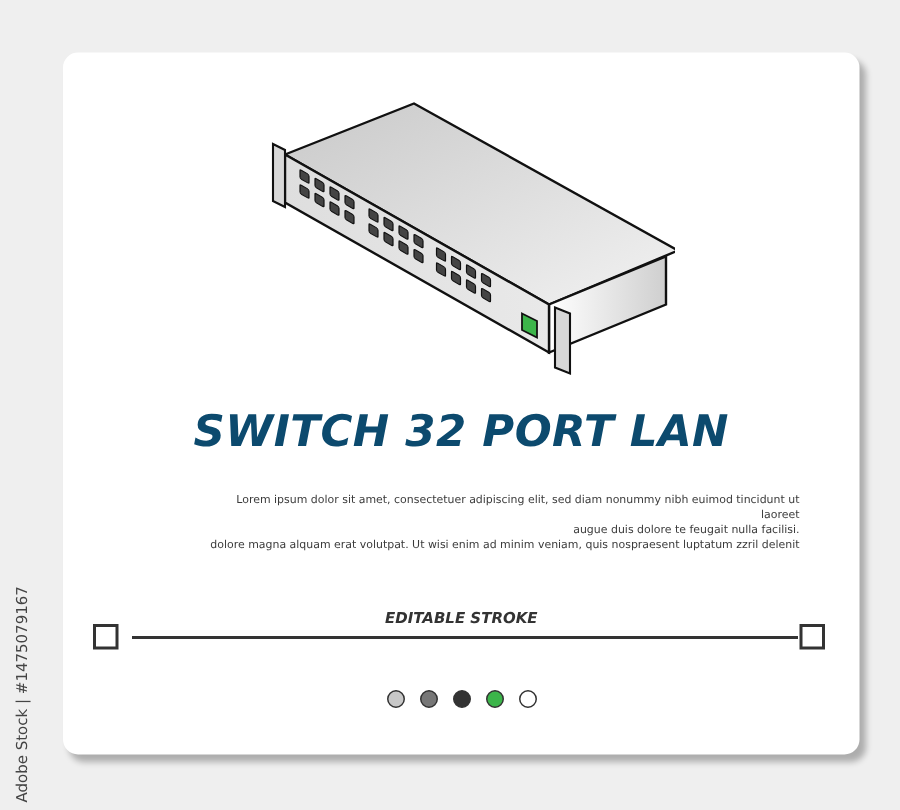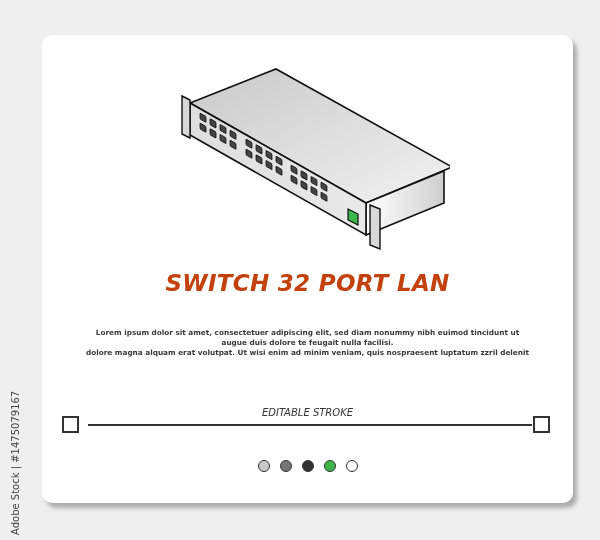--- a/index.html
+++ b/index.html
@@ -10,30 +10,30 @@
     }
     .card {
       position:absolute; left:42px; top:35px; width:531px; height:468px;
       background:#ffffff; border-radius:10px;
       box-shadow:4px 5px 4px rgba(0,0,0,0.28);
     }
     .illustration { position:absolute; left:138px; top:28px; width:270px; height:190px; }
     .title {
       position:absolute; left:0; right:0; top:235px; text-align:center;
       font-family:"DejaVu Sans", sans-serif; font-weight:bold; font-style:italic;
-      font-size:23px; color:#c2410c; letter-spacing:0.3px;
+      font-size:29px; color:#0c4a6e; letter-spacing:0.3px;
     }
     .body-text {
-      position:absolute; left:40px; right:40px; top:293px; text-align:center;
-      font-family:"DejaVu Sans", sans-serif; font-size:7.3px; line-height:10px; color:#3a3a3a;font-weight:bold;
+      position:absolute; left:40px; right:40px; top:293px; text-align:right;
+      font-family:"DejaVu Sans", sans-serif; font-size:7.3px; line-height:10px; color:#3a3a3a;
     }
     .body-text span { display:block; }
     .stroke-label {
       position:absolute; left:0; right:0; top:372px; text-align:center;
-      font-family:"DejaVu Sans", sans-serif; font-weight:normal; font-style:italic;
+      font-family:"DejaVu Sans", sans-serif; font-weight:bold; font-style:italic;
       font-size:10px; color:#333;
     }
     .stroke-line {
       position:absolute; left:46px; right:41px; top:389px; height:2px; background:#333;
     }
     .handle {
       position:absolute; top:381px; width:17px; height:17px;
       border:2px solid #333; background:#fff; box-sizing:border-box;
     }
     .handle.left { left:20px; }
@@ -113,20 +113,21 @@
       </g>
     </g>
 
     <polygon points="168,146 178,151 178,162 168,157" fill="#3cb54a" stroke="#111" stroke-width="1.2"></polygon>
   </svg>
 
   <div class="title">SWITCH 32 PORT LAN</div>
 
   <div class="body-text">
     <span>Lorem ipsum dolor sit amet, consectetuer adipiscing elit, sed diam nonummy nibh euimod tincidunt ut</span>
+    <span>laoreet</span>
     <span>augue duis dolore te feugait nulla facilisi.</span>
     <span>dolore magna alquam erat volutpat. Ut wisi enim ad minim veniam, quis nospraesent luptatum zzril delenit</span>
   </div>
 
   <div class="stroke-label">EDITABLE STROKE</div>
   <div class="stroke-line"></div>
   <div class="handle left"></div>
   <div class="handle right"></div>
 
   <div class="swatches">

